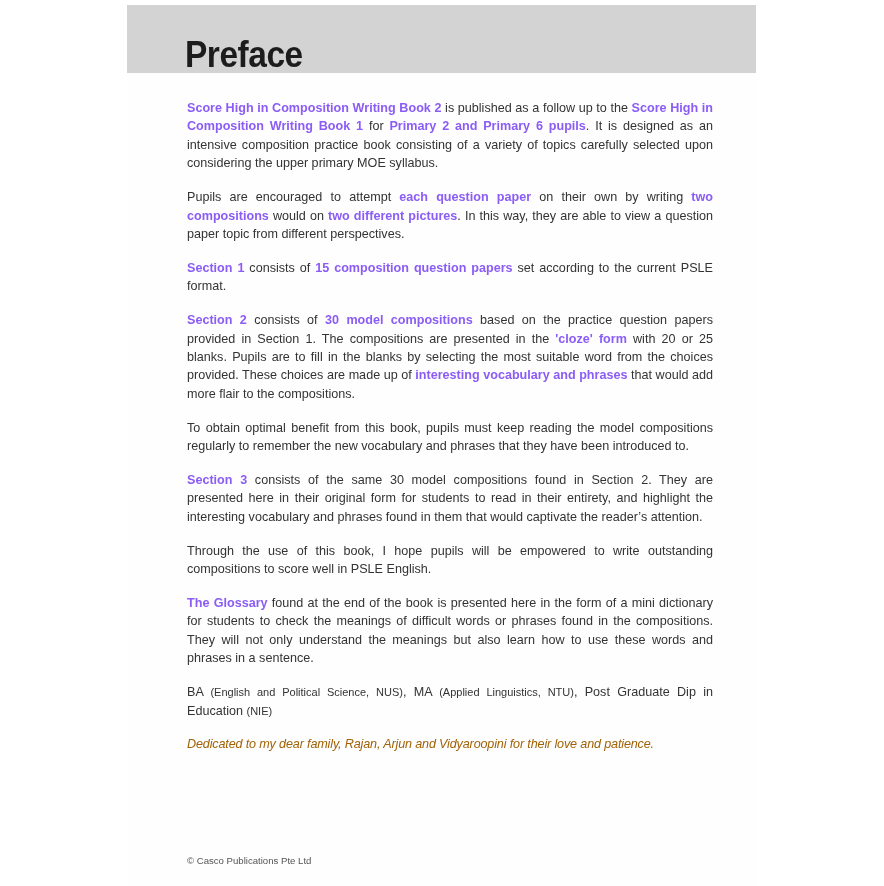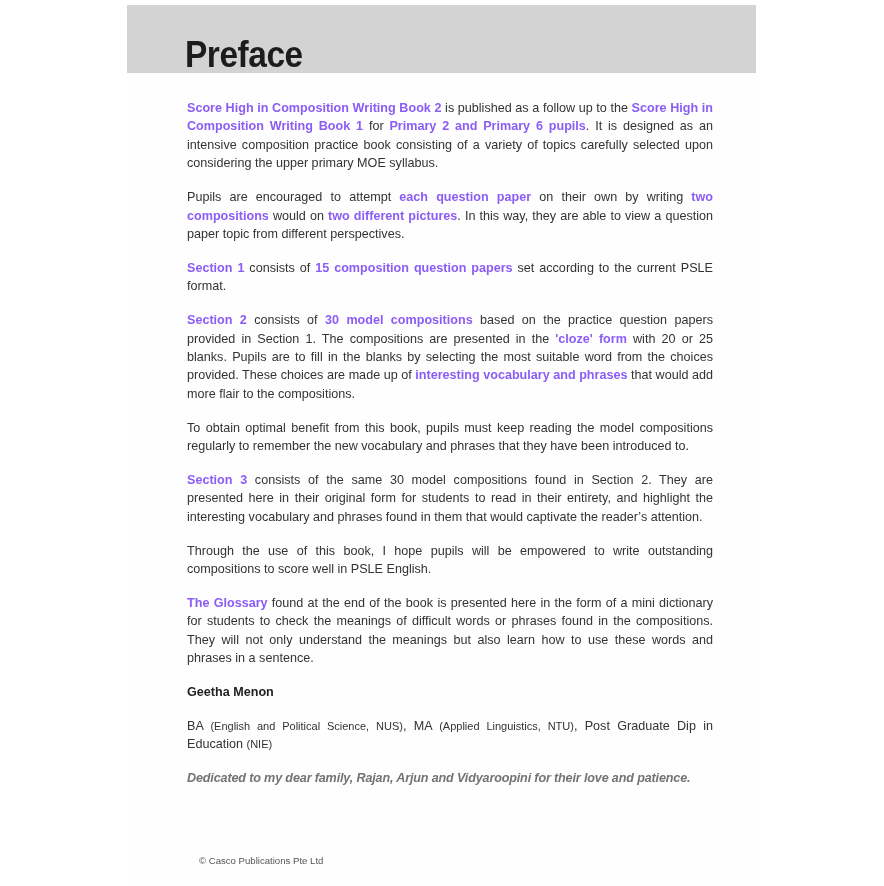--- a/index.html
+++ b/index.html
@@ -6,22 +6,22 @@
   body { width: 884px; height: 886px; position: relative; overflow: hidden; font-family: "Liberation Sans", sans-serif; color: #2a2a2a; }
   .page { position: absolute; left: 127px; top: 5px; width: 629px; height: 886px; background: #fefefe; }
   .header-band { position: absolute; left: 0; top: 0; width: 629px; height: 68px; background: #d3d3d3; }
   .title { position: absolute; left: 58px; top: 30px; margin: 0; font-size: 36px; font-weight: bold; color: #1c1c1c; letter-spacing: -0.5px; line-height: 40px; transform: scaleX(0.93); transform-origin: left top; }
   .body-text { position: absolute; left: 60px; top: 94px; width: 526px; font-size: 12.6px; line-height: 18.4px; text-align: justify; color: #333; }
   .body-text p { margin: 0 0 15.5px 0; }
   .body-text b { color: #8b5cf6; }
   .author-name { font-weight: bold; margin: 0; color: #222; }
   .creds { margin: 0 0 16px 0; }
   .creds small { font-size: 11px; }
-  .dedication { font-weight: bold; font-style: italic; color: #737373; margin: 0; white-space: nowrap; letter-spacing: -0.15px; }
-  .footer { position: absolute; left: 60px; top: 850px; font-size: 9.6px; color: #555; margin-left: 12px; }
+  .dedication { font-weight: normal; font-style: italic; color: #a16207; margin: 0; white-space: nowrap; letter-spacing: -0.15px; }
+  .footer { position: absolute; left: 60px; top: 850px; font-size: 9.6px; color: #555; }
 </style>
 </head>
 <body>
 
 <div class="page">
   <div class="header-band"></div>
   <h1 class="title">Preface</h1>
 
   <div class="body-text">
     <p><b>Score High in Composition Writing Book 2</b><span> is published as a follow up to the </span><b>Score High in Composition Writing Book 1</b><span> for </span><b>Primary 2 and Primary 6 pupils</b><span>. It is designed as an intensive composition practice book consisting of a variety of topics carefully selected upon considering the upper primary MOE syllabus.</span></p>
@@ -34,20 +34,19 @@
     <p><b>Section 2</b><span> consists of </span><b>30 model compositions</b><span> based on the practice question papers provided in Section 1. The compositions are presented in the </span><b>'cloze' form</b><span> with 20 or 25 blanks. Pupils are to fill in the blanks by selecting the most suitable word from the choices provided. These choices are made up of </span><b>interesting vocabulary and phrases</b><span> that would add more flair to the compositions.</span></p>
 
     <p><span>To obtain optimal benefit from this book, pupils must keep reading the model compositions regularly to remember the new vocabulary and phrases that they have been introduced to.</span></p>
 
     <p><b>Section 3</b><span> consists of the same 30 model compositions found in Section 2. They are presented here in their original form for students to read in their entirety, and highlight the interesting vocabulary and phrases found in them that would captivate the reader’s attention.</span></p>
 
     <p><span>Through the use of this book, I hope pupils will be empowered to write outstanding compositions to score well in PSLE English.</span></p>
 
     <p><b>The Glossary</b><span> found at the end of the book is presented here in the form of a mini dictionary for students to check the meanings of difficult words or phrases found in the compositions. They will not only understand the meanings but also learn how to use these words and phrases in a sentence.</span></p>
 
-    <p class="author-name">Geetha Menon</p>
     <p class="creds"><span>BA </span><small>(English and Political Science, NUS)</small><span>, MA </span><small>(Applied Linguistics, NTU)</small><span>, Post Graduate Dip in Education </span><small>(NIE)</small></p>
 
     <p class="dedication">Dedicated to my dear family, Rajan, Arjun and Vidyaroopini for their love and patience.</p>
   </div>
 
   <div class="footer">© Casco Publications Pte Ltd</div>
 </div>
 
 </body></html>

